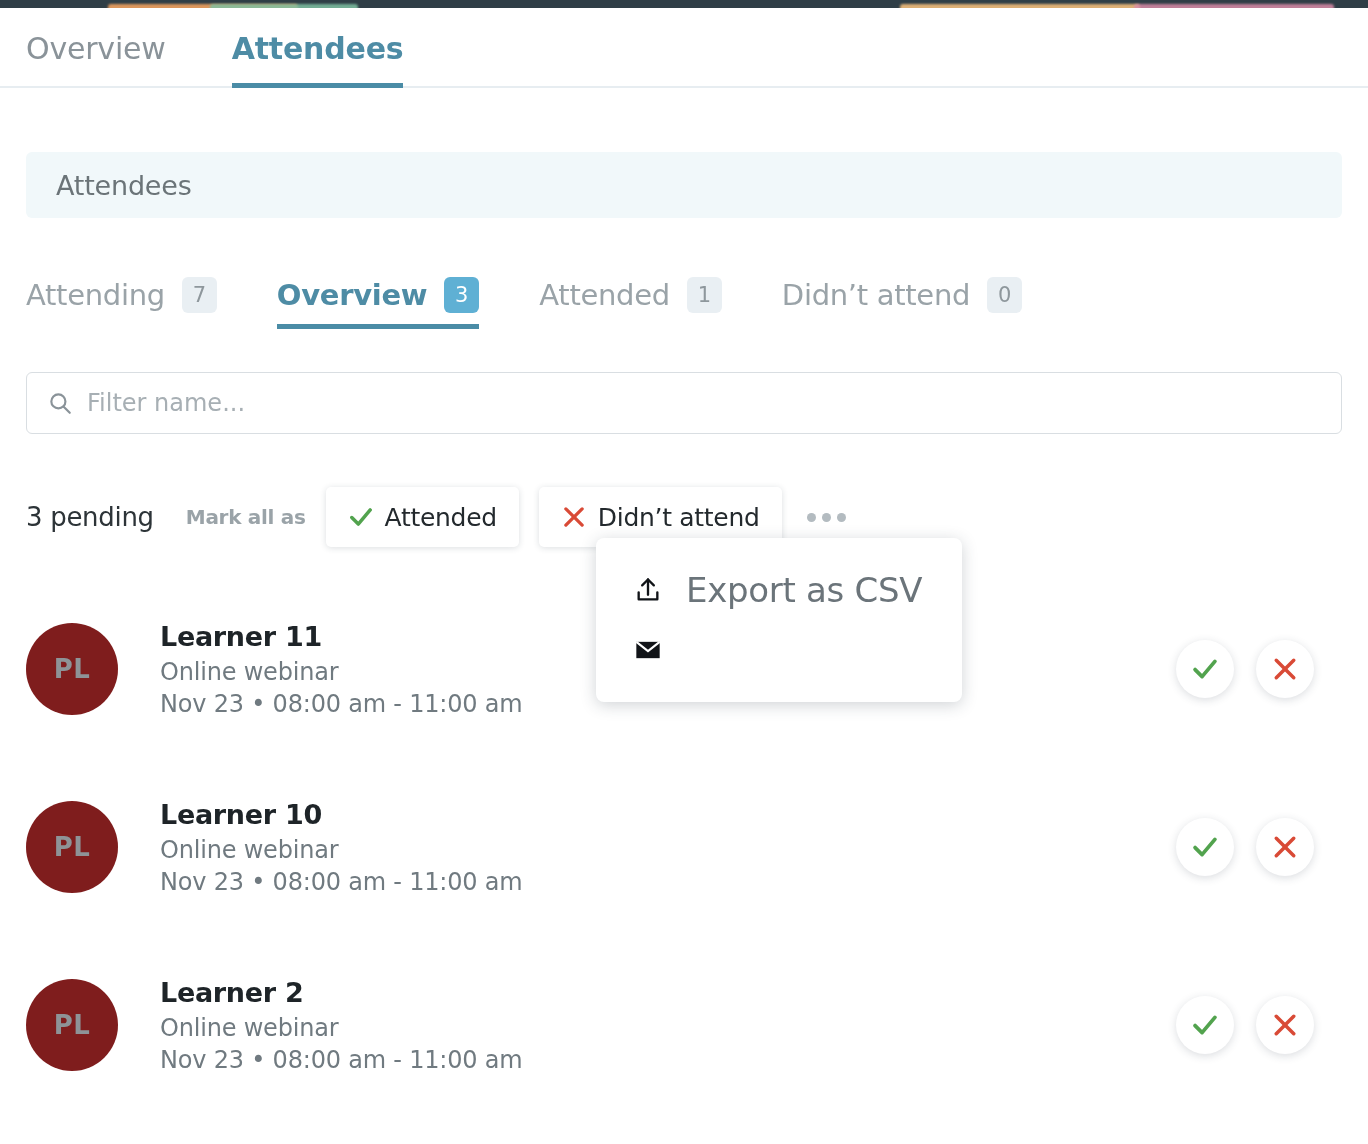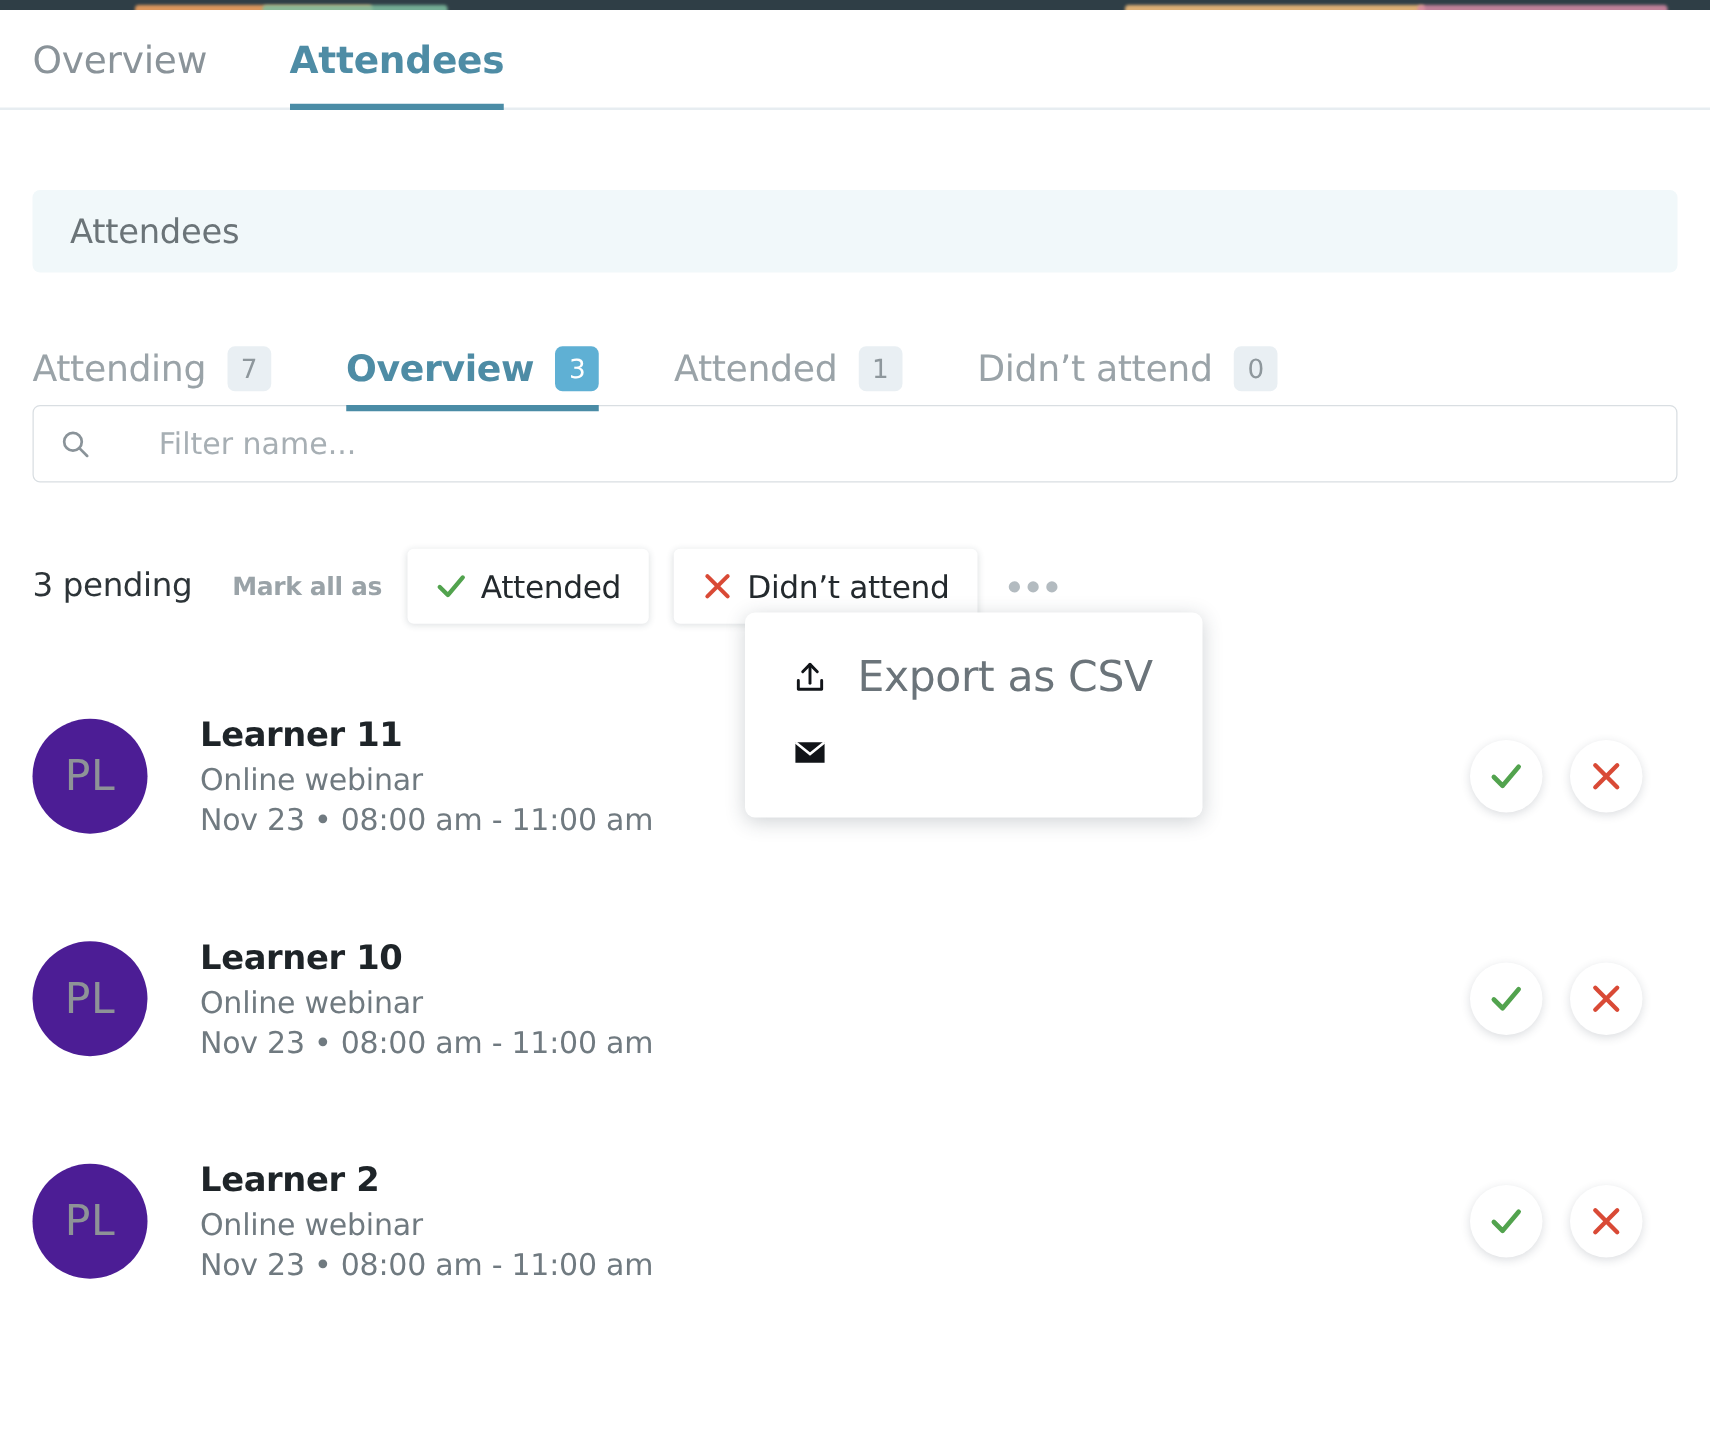--- a/index.html
+++ b/index.html
@@ -114,28 +114,28 @@
   .subtab.active::after {
     content: "";
     position: absolute;
     left: 0; right: 0; bottom: -5px;
     height: 5px;
     background: #4A8CA6;
   }
 
   
   .filter-wrap {
+    margin-top: 48px;
     height: 62px;
     border: 1px solid #D9DEE2;
     border-radius: 6px;
     display: flex;
     align-items: center;
     padding: 0 20px;
     background: #ffffff;
-    gap: 40px;
   }
   .filter-icon { width: 26px; height: 26px; flex: none; margin-right: 14px; color: #8A9399; }
   .filter-input {
     flex: 1;
     border: none;
     outline: none;
     font-size: 24px;
     color: #3A4145;
     font-family: inherit;
     background: transparent;
@@ -223,24 +223,24 @@
   
   .list { margin-top: 26px; }
   .row {
     display: flex;
     align-items: center;
     height: 178px;
   }
   .avatar {
     width: 92px; height: 92px;
     border-radius: 50%;
-    background: #4c1d95;
+    background: #7f1d1d;
     color: #8E9397;
-    font-size: 34px;
-    font-weight: 400;
+    font-size: 26px;
+    font-weight: 700;
     display: flex;
     align-items: center;
     justify-content: center;
     flex: none;
     letter-spacing: 0.5px;
   }
   .row-info { margin-left: 42px; flex: 1; }
   .row-name {
     font-size: 27px;
     font-weight: 700;

